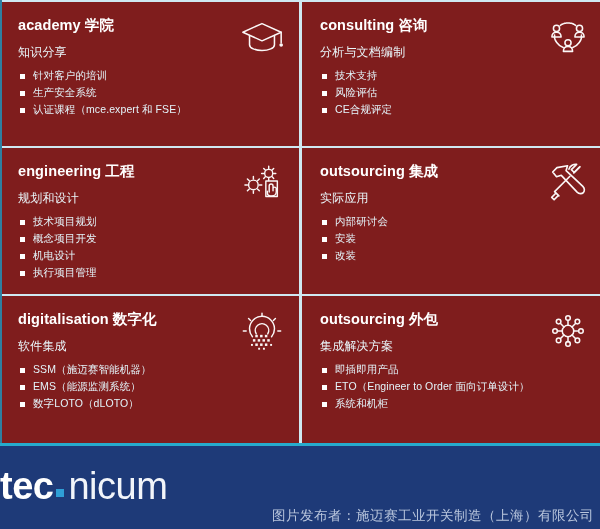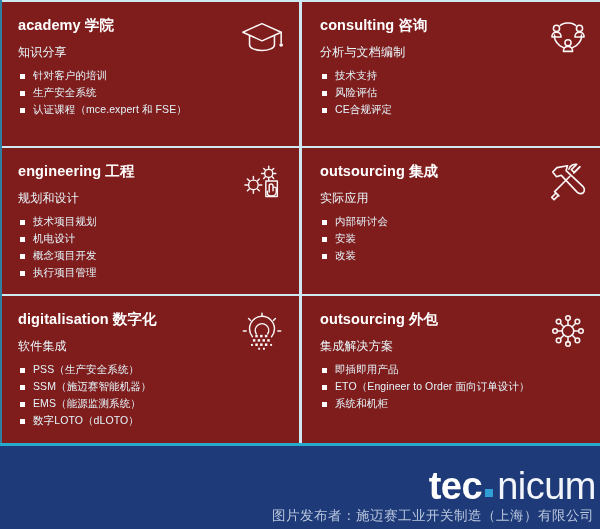--- a/index.html
+++ b/index.html
@@ -76,24 +76,23 @@
   
   .footer {
     position:absolute;
     left:0; top:443px;
     width:600px; height:86px;
     background:#1e3a78;
     border-top:3px solid #27abcd;
   }
   .logo {
     position:absolute;
-    left:0; right:4px; top:19px;
-    text-align:right;
-    white-space:nowrap;
-    padding-left:8px;
+    left:0; right:12px; top:19px;
+    text-align:left;
+    white-space:nowrap;
   }
   .logo .tec {
     font-size:38px; font-weight:bold; color:#ffffff;
     letter-spacing:-0.5px;
   }
   .logo .dot {
     display:inline-block;
     width:8px; height:8px;
     background:#2f9fd6;
     margin:0 4px 2px 3px;
@@ -170,22 +169,22 @@
       </div>
     </div>
 
     <div class="panel">
       <div class="p-title">
         <span class="en">engineering</span><span class="cn">工程</span>
       </div>
       <div class="p-sub">规划和设计</div>
       <ul class="p-list">
         <li>技术项目规划</li>
+        <li>概念项目开发</li>
         <li>机电设计</li>
-        <li>概念项目开发</li>
         <li>执行项目管理</li>
       </ul>
       <div class="p-icon">
         <svg viewBox="0 0 48 48" fill="none" stroke="#ffffff" stroke-width="1.5" stroke-linecap="round" stroke-linejoin="round">
           <g>
             <circle cx="31" cy="14" r="4.2"></circle>
             <path d="M31 6.6 v2.2 M31 19.2 v2.2 M23.6 14 h2.2 M36.2 14 h2.2 M25.8 8.8 l1.6 1.6 M34.6 17.6 l1.6 1.6 M36.2 8.8 l-1.6 1.6 M27.4 17.6 l-1.6 1.6"></path>
           </g>
           <g>
             <circle cx="15" cy="26" r="5"></circle>
@@ -217,21 +216,20 @@
         </svg>
       </div>
     </div>
 
     <div class="panel">
       <div class="p-title">
         <span class="en">digitalisation</span><span class="cn">数字化</span>
       </div>
       <div class="p-sub">软件集成</div>
       <ul class="p-list">
-        <li>PSS（生产安全系统）</li>
         <li>SSM（施迈赛智能机器）</li>
         <li>EMS（能源监测系统）</li>
         <li>数字LOTO（dLOTO）</li>
       </ul>
       <div class="p-icon">
         <svg viewBox="0 0 48 48" fill="none" stroke="#ffffff" stroke-width="1.5" stroke-linecap="round" stroke-linejoin="round">
           <path d="M34 30 a13 13 0 1 0 -20 0"></path>
           <path d="M24 5.5 v3 M38 11 l-2.1 2.1 M43.5 24 h-3 M10 11 l2.1 2.1 M4.5 24 h3"></path>
           <path d="M30 27 a7 7 0 1 0 -12 0"></path>
           <g fill="#ffffff" stroke="none">

